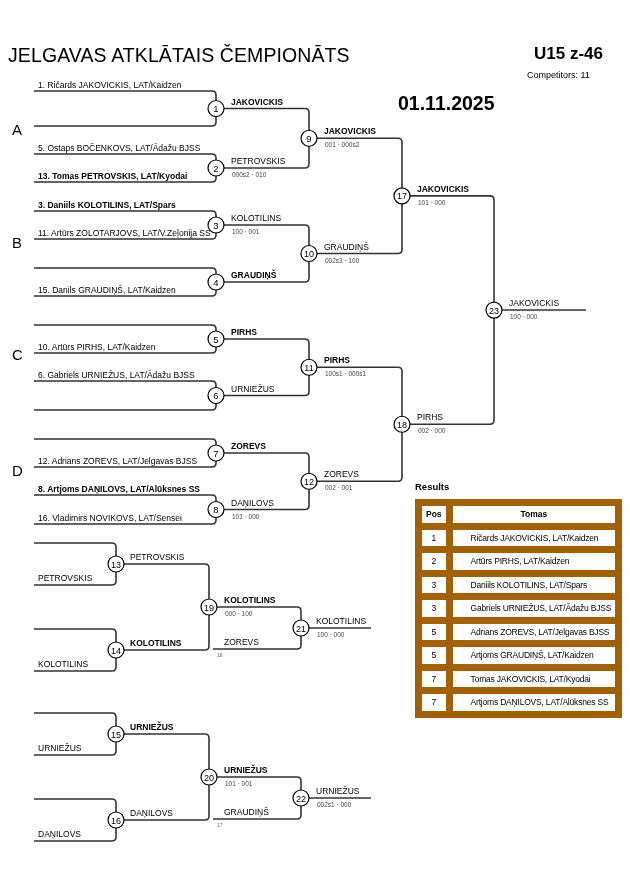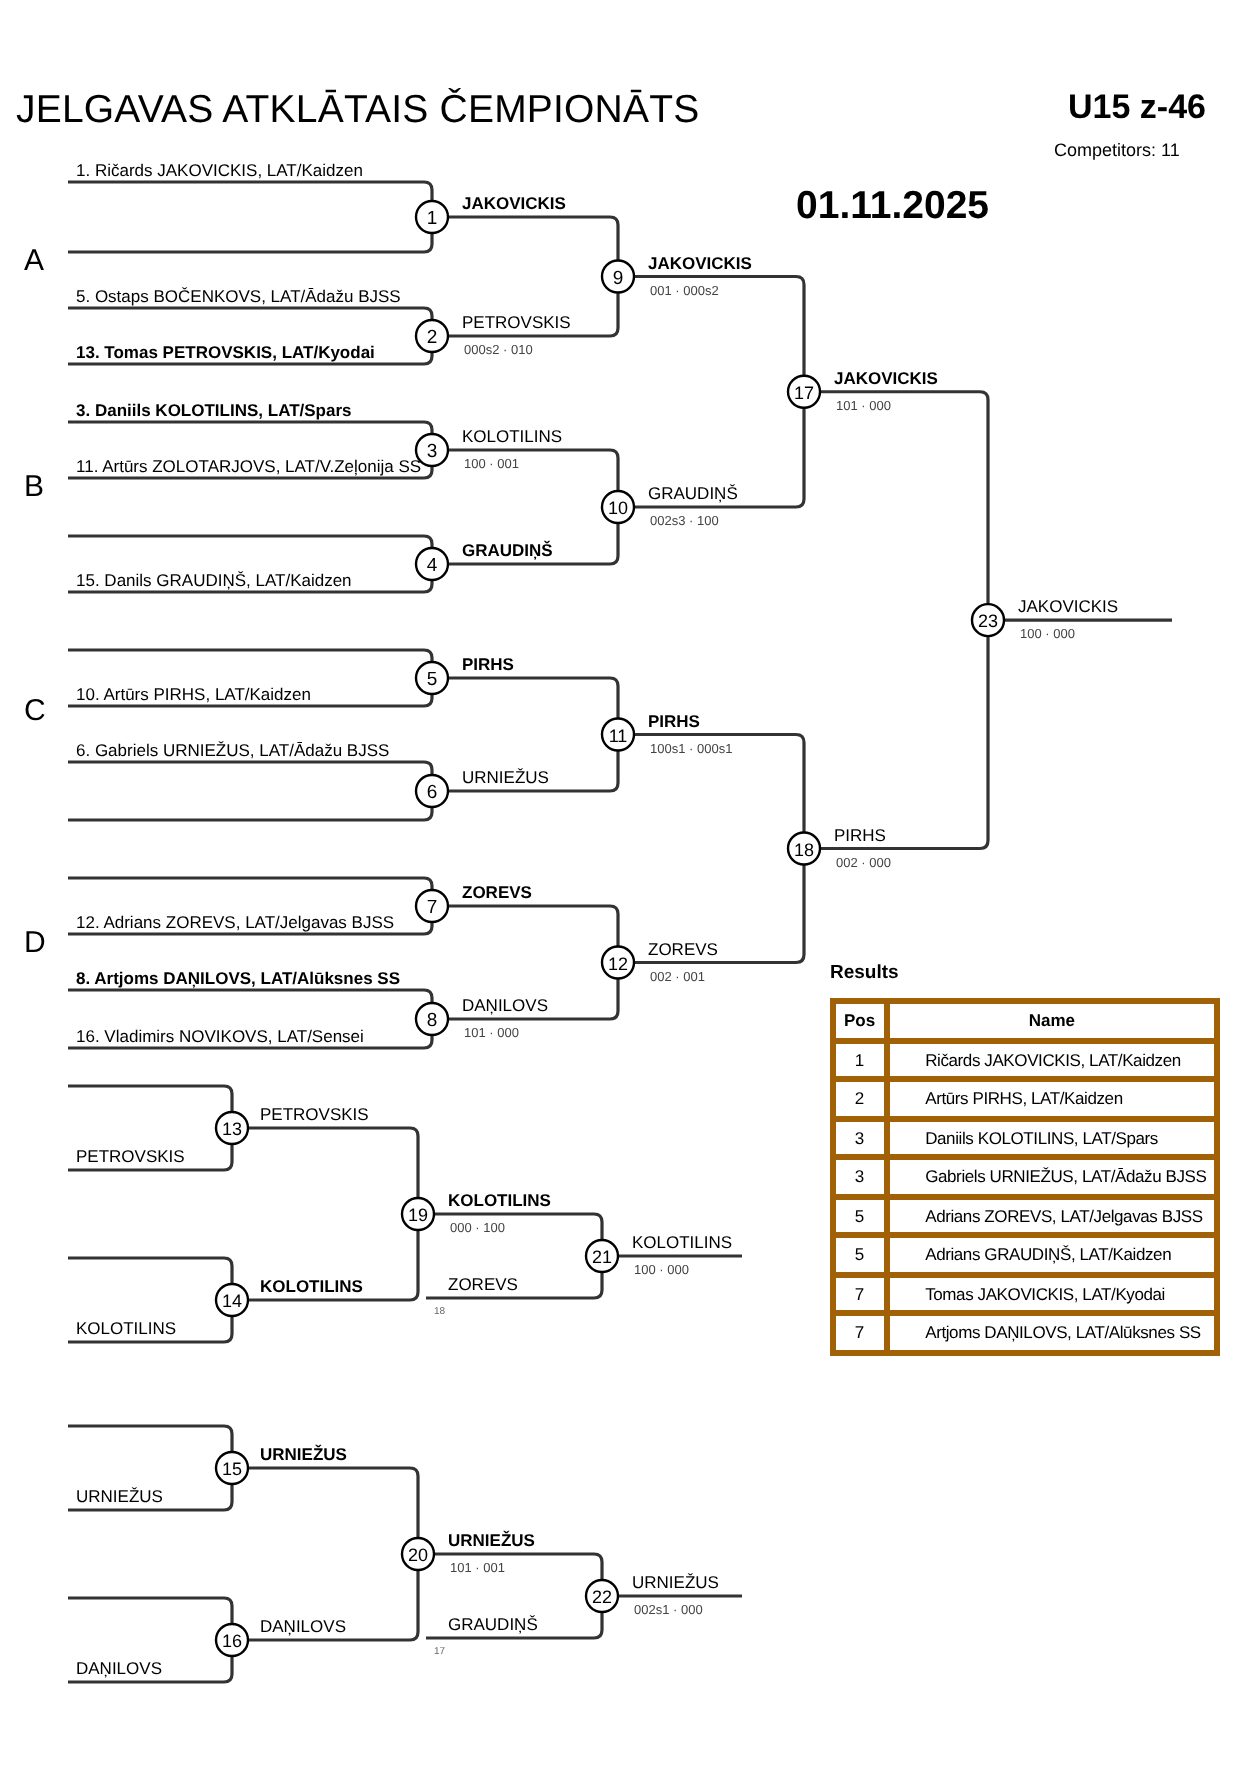--- a/index.html
+++ b/index.html
@@ -8,21 +8,21 @@
   .title { position: absolute; left: 8px; top: 44px; font-size: 19.5px; font-weight: normal;
            letter-spacing: 0.1px; white-space: nowrap; }
   .date { position: absolute; left: 398px; top: 44px; font-size: 19.5px; font-weight: bold; margin-top: 48px; }
   .category { position: absolute; left: 534px; top: 44px; font-size: 17px; font-weight: bold; }
   .competitors { position: absolute; left: 527px; top: 70px; font-size: 9px; }
   svg#bracket { position: absolute; left: 0; top: 0; }
   .results-title { position: absolute; left: 415px; width: 191px; top: 481px; text-align: left;
                    font-size: 9.5px; font-weight: bold; }
   table.results { position: absolute; left: 415px; top: 499px; width: 191px;
                   border-collapse: collapse; font-size: 8.5px; border: 1.5px solid #000; }
-  table.results th, table.results td { border: 3px solid #a16207; height: 16.5px; padding: 0 4px; }
+  table.results th, table.results td { border: 7px solid #a16207; height: 16.5px; padding: 0 4px; }
   table.results th { font-weight: bold; text-align: center; }
   table.results td.pos { width: 22px; text-align: center; }
   table.results td.name { white-space: nowrap; letter-spacing: -0.2px; padding-left: 18px; }
 </style>
 </head>
 <body>
 
 <div class="title">JELGAVAS ATKLĀTAIS ČEMPIONĀTS</div>
 <div class="date">01.11.2025</div>
 <div class="category">U15 z-46</div>
@@ -184,21 +184,21 @@
     <text x="317" y="807" font-size="6.5" font-family="&quot;Liberation Sans&quot;, sans-serif" font-weight="normal" fill="#444" text-anchor="start">002s1 · 000</text>
     <circle cx="301" cy="798" r="8" fill="#fff" stroke="#000" stroke-width="1.2"></circle>
     <text x="301" y="801.5" font-size="9" font-family="&quot;Liberation Sans&quot;, sans-serif" font-weight="normal" fill="#000" text-anchor="middle">22</text>
   </svg>
 
 <div class="results-title">Results</div>
 <table class="results">
   <thead>
     <tr>
       <th>Pos</th>
-      <th>Name</th>
+      <th>Tomas</th>
     </tr>
   </thead>
   <tbody>
     <tr>
         <td class="pos">1</td>
         <td class="name">Ričards JAKOVICKIS, LAT/Kaidzen</td>
       </tr>
     <tr>
         <td class="pos">2</td>
         <td class="name">Artūrs PIRHS, LAT/Kaidzen</td>
@@ -210,21 +210,21 @@
     <tr>
         <td class="pos">3</td>
         <td class="name">Gabriels URNIEŽUS, LAT/Ādažu BJSS</td>
       </tr>
     <tr>
         <td class="pos">5</td>
         <td class="name">Adrians ZOREVS, LAT/Jelgavas BJSS</td>
       </tr>
     <tr>
         <td class="pos">5</td>
-        <td class="name">Adrians GRAUDIŅŠ, LAT/Kaidzen</td>
+        <td class="name">Artjoms GRAUDIŅŠ, LAT/Kaidzen</td>
       </tr>
     <tr>
         <td class="pos">7</td>
         <td class="name">Tomas JAKOVICKIS, LAT/Kyodai</td>
       </tr>
     <tr>
         <td class="pos">7</td>
         <td class="name">Artjoms DAŅILOVS, LAT/Alūksnes SS</td>
       </tr>
   </tbody>

